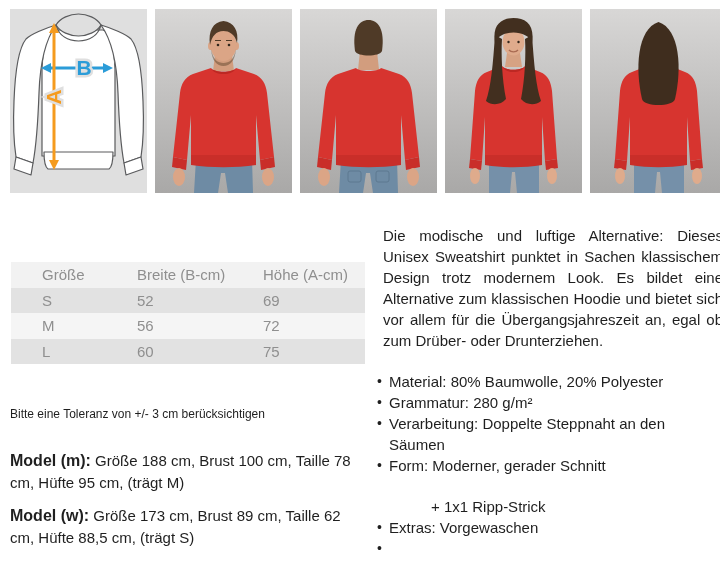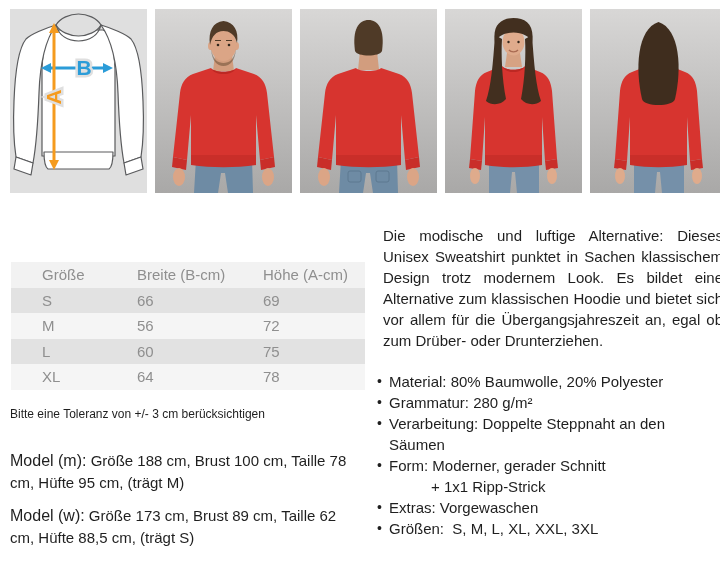--- a/index.html
+++ b/index.html
@@ -16,29 +16,29 @@
   .size-table th,.size-table td{
     height:25.5px;padding:0 0 0 31px;text-align:left;vertical-align:middle;
     font-size:15px;font-weight:400;color:#8f8f8f;white-space:nowrap;overflow:hidden;
   }
   .size-table thead tr{background:#f2f2f2;}
   .size-table tbody tr:nth-child(odd){background:#e2e2e2;}
   .size-table tbody tr:nth-child(even){background:#f5f5f5;}
   
   .tolerance{position:absolute;left:10px;top:404px;width:352px;font-size:12px;line-height:21px;}
   .model-note{position:absolute;left:10px;width:352px;font-size:15px;line-height:22px;}
-  .model-note strong{font-weight:400;font-size:16px;}
+  .model-note strong{font-weight:700;font-size:16px;}
   .model-m{top:450px;}
   .model-w{top:505px;}
   
   .description{position:absolute;left:375px;top:217px;width:340px;font-size:15px;line-height:21px;text-align:justify;margin:8px;}
   .details{position:absolute;left:375px;top:371px;width:342px;font-size:15px;line-height:21px;}
   .detail-row{display:flex;padding-left:2px;}
   .detail-row .dot{flex:0 0 12px;width:12px;font-size:14px;}
-  .detail-row.indent{padding-left:56px;}
+  .detail-row.indent{padding-left:56px;margin-top:20px;}
 </style>
 </head>
 <body>
 
 <div class="page">
 
   <div class="photos">
 
     <figure class="photo">
       <svg viewBox="0 0 137 184" width="137" height="184">
@@ -178,38 +178,33 @@
     <thead>
       <tr>
         <th>Größe</th>
         <th>Breite (B-cm)</th>
         <th>Höhe (A-cm)</th>
       </tr>
     </thead>
     <tbody>
       <tr>
         <td>S</td>
-        <td>66</td>
+        <td>52</td>
         <td>69</td>
       </tr>
       <tr>
         <td>M</td>
         <td>56</td>
         <td>72</td>
       </tr>
       <tr>
         <td>L</td>
         <td>60</td>
         <td>75</td>
       </tr>
-      <tr>
-        <td>XL</td>
-        <td>64</td>
-        <td>78</td>
-      </tr>
     </tbody>
   </table>
 
   <div class="tolerance">Bitte eine Toleranz von +/- 3 cm berücksichtigen</div>
 
   <div class="model-note model-m">
     <strong>Model (m):</strong>
     <span>Größe 188 cm, Brust 100 cm, Taille 78 cm, Hüfte 95 cm, (trägt M)</span>
   </div>
 
@@ -239,17 +234,16 @@
     </div>
     <div class="detail-row indent">
       <span class="txt">+ 1x1 Ripp-Strick</span>
     </div>
     <div class="detail-row">
       <span class="dot">•</span>
       <span class="txt">Extras: Vorgewaschen</span>
     </div>
     <div class="detail-row">
       <span class="dot">•</span>
-      <span class="txt">Größen:&nbsp; S, M, L, XL, XXL, 3XL</span>
     </div>
   </div>
 
 </div>
 
 </body></html>

